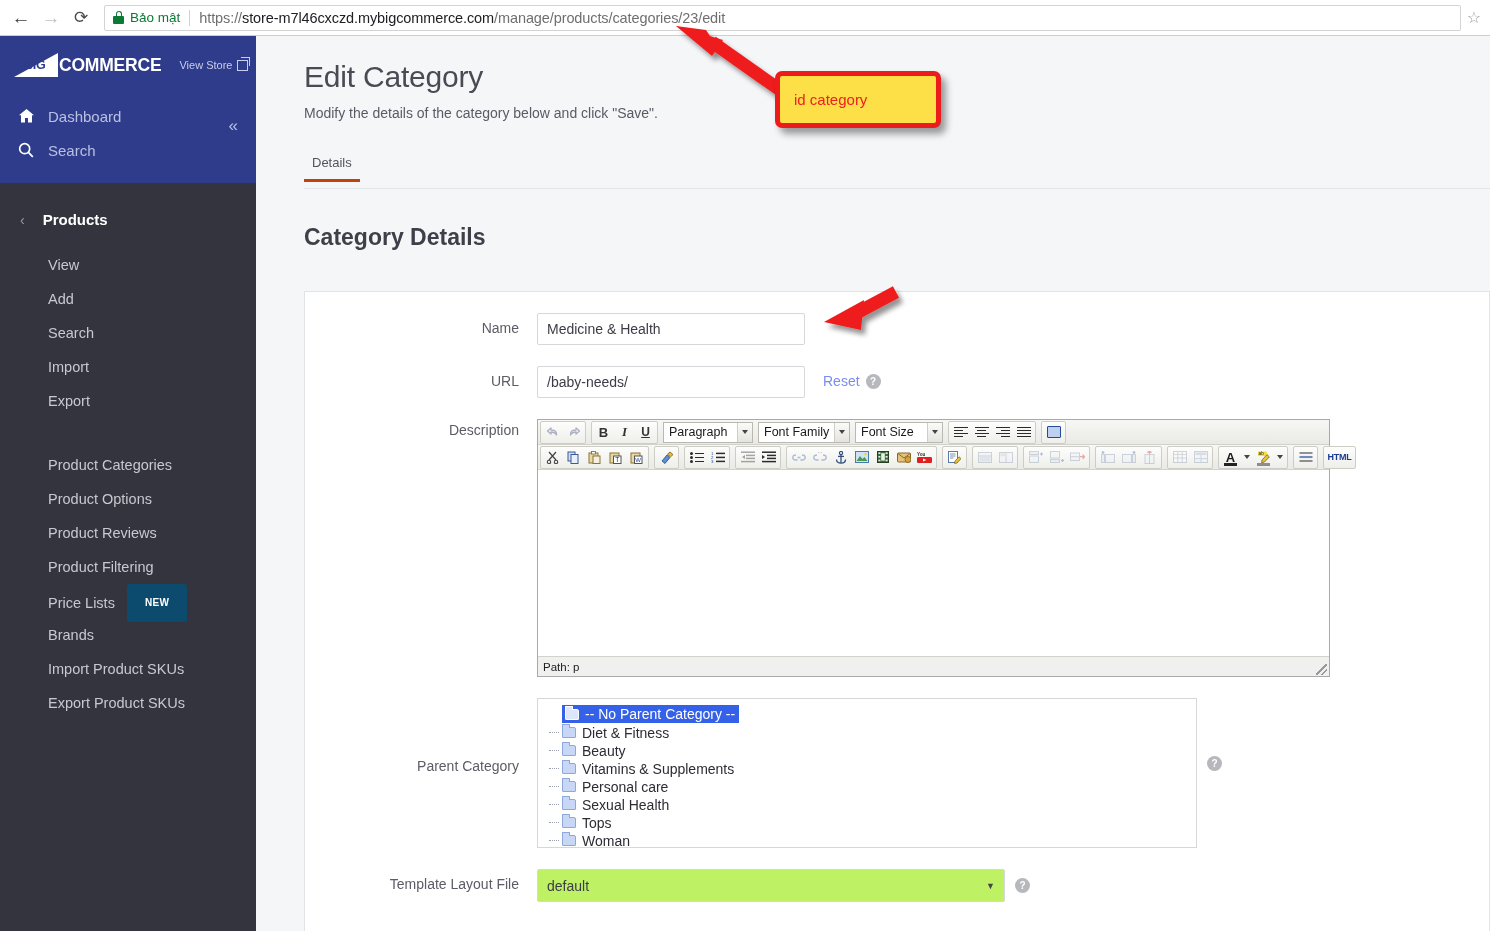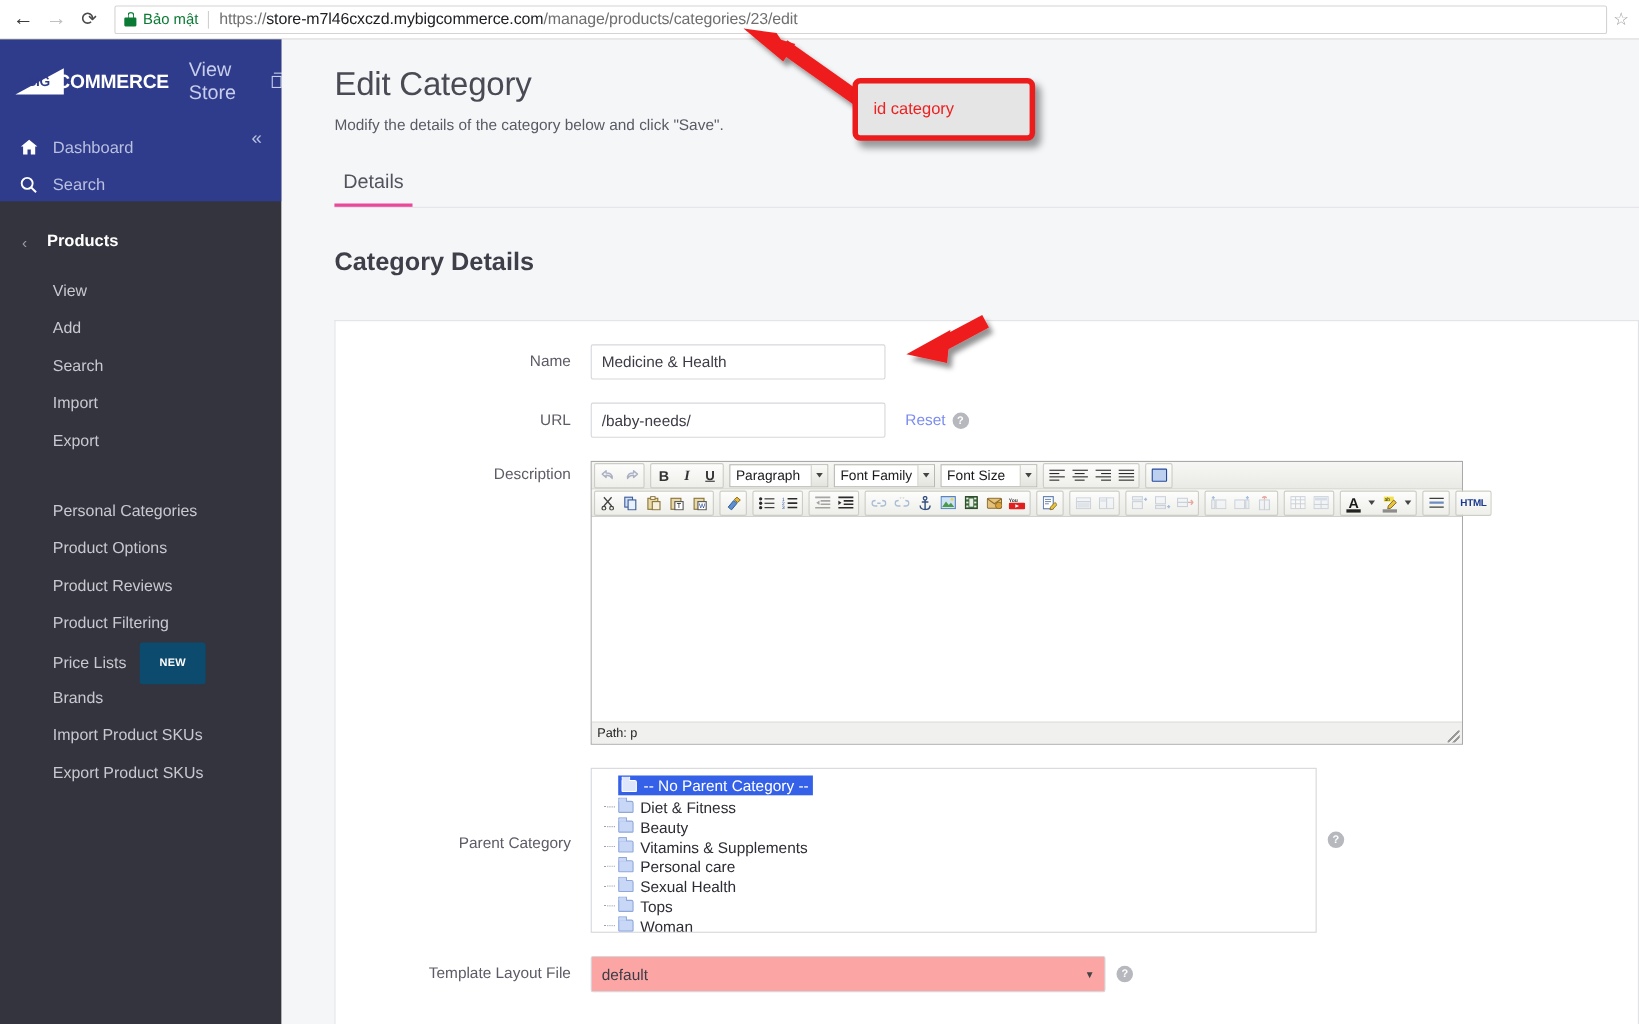--- a/index.html
+++ b/index.html
@@ -83,21 +83,21 @@
     border-bottom: 24px solid #ffffff;
   }
   .logo-mark .word {
     position: absolute; left: 10px; top: 5px;
     color: #2f3c8b; font-size: 12.5px; font-weight: bold; letter-spacing: -0.3px;
   }
   .logo-text {
     color: #ffffff; font-size: 17.5px; font-weight: bold; letter-spacing: -0.2px;
   }
   .view-store {
-    color: #c7cdea; font-size: 18px; margin-left: 18px;
+    color: #c7cdea; font-size: 11px; margin-left: 18px;
     display: flex; align-items: center; gap: 5px;
   }
   .ext-icon {
     width: 11px; height: 11px; border: 1.4px solid #c7cdea; position: relative;
   }
   .ext-icon::after {
     content: ""; position: absolute; right: -3px; top: -4px;
     width: 8px; height: 8px;
     border-top: 1.4px solid #c7cdea; border-right: 1.4px solid #c7cdea;
   }
@@ -144,22 +144,22 @@
     margin: 24px 0 0 48px; letter-spacing: -0.2px;
   }
   .page-sub {
     color: #5a5a65; font-size: 14px; margin: 11px 0 0 48px;
   }
   .tabs {
     margin: 34px 0 0 48px; border-bottom: 1px solid #e3e5e9;
     height: 34px; position: relative; width: 1186px;
   }
   .tab {
-    display: inline-block; font-size: 18px; color: #53535e;
-    padding: 0 8px 9px 8px; border-bottom: 3px solid #ec4899;
+    display: inline-block; font-size: 13px; color: #53535e;
+    padding: 0 8px 9px 8px; border-bottom: 3px solid #c2410c;
     position: absolute; left: 0; top: 0;
   }
   .section-title {
     color: #3f3f4a; font-size: 23px; margin: 35px 0 0 48px; font-weight: bold;
   }
   .card {
     position: absolute; left: 48px; top: 255px;
     width: 1186px; min-height: 660px;
     background: #ffffff;
     border: 1px solid #e1e3e7;
@@ -277,31 +277,31 @@
   }
   .tree-row.sel { background: #3461e8; color: #ffffff; display: inline-flex; padding-right: 4px; }
   .tree-row.sel .folder { background: #dde6fb; border-color: #ffffff; }
   .tree-row.sel .folder::before { background:#dde6fb; border-color:#ffffff; }
   .tree-wrap-sel { padding-left: 18px; position: relative; }
 
   
   .sel-box {
     width: 468px; height: 33px;
     border: 1px solid #d5d7db; border-radius: 2px;
-    background: #fca5a5; display: flex; align-items: center;
+    background: #bef264; display: flex; align-items: center;
     padding: 0 9px; font-size: 14px; color: #3c3c46;
     position: relative;
   }
   .sel-box .car { margin-left: auto; font-size: 9px; color: #444; }
 
   
   .callout {
     position: absolute; left: 775px; top: 71px;
     width: 166px; height: 57px;
-    background: #e5e5e5; border: 5px solid #ec1c1c; border-radius: 7px;
+    background: #fde047; border: 5px solid #ec1c1c; border-radius: 7px;
     box-shadow: 5px 6px 7px rgba(0,0,0,0.38);
     display: flex; align-items: center; padding-left: 14px;
     color: #ee2020; font-size: 15px;
     z-index: 40;
   }
   .annot-svg { position: absolute; left: 0; top: 0; z-index: 35; pointer-events: none; }
 </style>
 </head>
 <body>
 
@@ -360,21 +360,21 @@
     <span>Products</span>
   </div>
 
   <div style="height:20px"></div>
   <div class="side-link">View</div>
   <div class="side-link">Add</div>
   <div class="side-link">Search</div>
   <div class="side-link">Import</div>
   <div class="side-link">Export</div>
   <div class="side-gap"></div>
-  <div class="side-link">Personal Categories</div>
+  <div class="side-link">Product Categories</div>
   <div class="side-link">Product Options</div>
   <div class="side-link">Product Reviews</div>
   <div class="side-link">Product Filtering</div>
   <div class="side-link"><span>Price Lists</span><span class="badge-new">NEW</span></div>
   <div class="side-link">Brands</div>
   <div class="side-link">Import Product SKUs</div>
   <div class="side-link">Export Product SKUs</div>
 </div>
 
 <div class="main">

